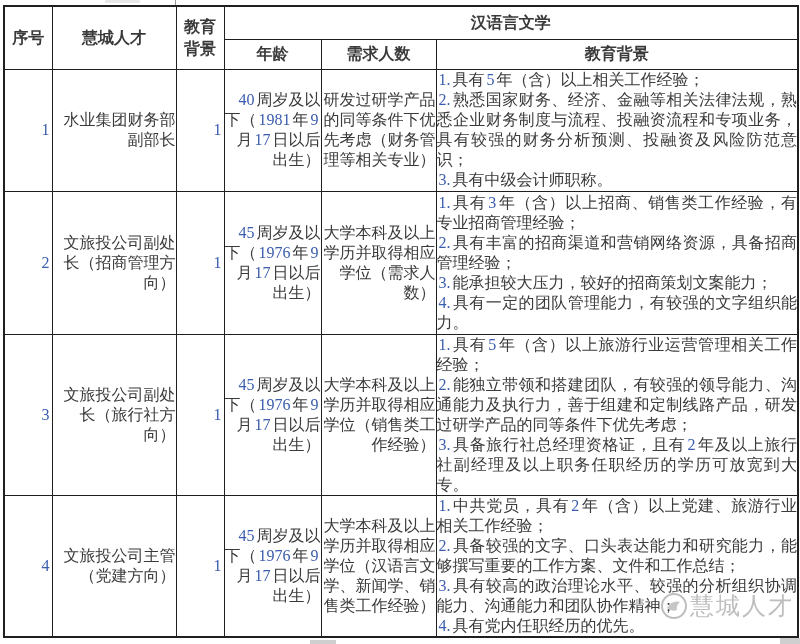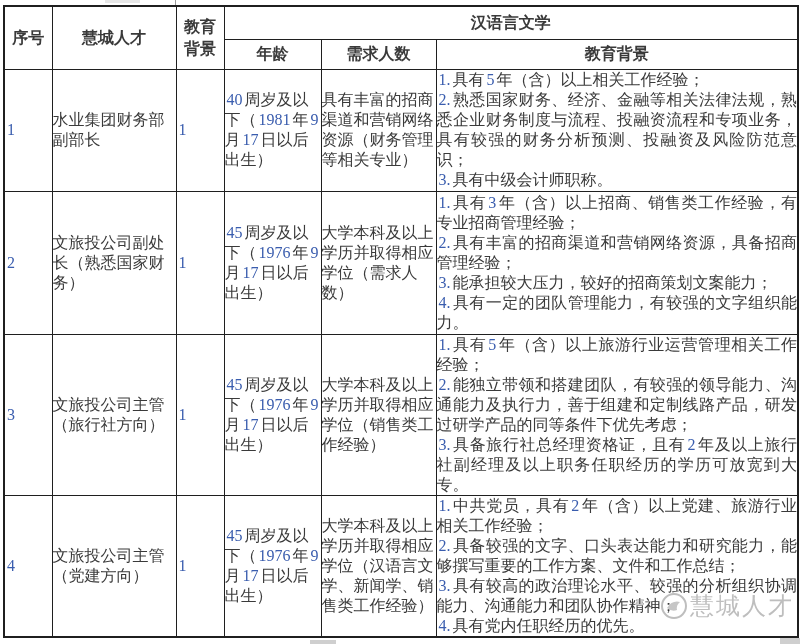--- a/index.html
+++ b/index.html
@@ -22,21 +22,21 @@
     border:1px solid var(--border);
     vertical-align:middle;
     font-size:16px;
     color:var(--text);
     padding:0;
     overflow:hidden;
   }
   th{
     font-weight:bold;color:#000;text-align:center;line-height:22px;padding:1px;
   }
-  td.center{text-align:left;line-height:20px;padding:1px 2px;}
+  td.center{text-align:right;line-height:20px;padding:1px 2px;}
   td.conditions{
     vertical-align:middle;text-align:justify;
     line-height:20px;padding:1px 2px 1px 3px;
   }
   td.conditions .cond-line{margin:0;}
   .num{
     color:var(--digit_accent);
     font-family:"Liberation Serif",serif;
     padding:0 2px;
   }
@@ -86,45 +86,45 @@
         <th>年龄</th>
         <th>需求人数</th>
         <th>教育背景</th>
       </tr>
 
       <tr class="r0">
         <td class="center"><span class="num">1</span></td>
         <td class="center">水业集团财务部副部长</td>
         <td class="center"><span class="num">1</span></td>
         <td class="center"><span class="num">40</span>周岁及以下（<span class="num">1981</span>年<span class="num">9</span>月<span class="num">17</span>日以后出生）</td>
-        <td class="center">具有丰富的招商渠道和营销网络资源（财务管理等相关专业）</td>
+        <td class="center">研发过研学产品的同等条件下优先考虑（财务管理等相关专业）</td>
         <td class="conditions">
           <div class="cond-line"><span class="num">1.</span>具有<span class="num">5</span>年（含）以上相关工作经验；</div>
           <div class="cond-line"><span class="num">2.</span>熟悉国家财务、经济、金融等相关法律法规，熟悉企业财务制度与流程、投融资流程和专项业务，具有较强的财务分析预测、投融资及风险防范意识；</div>
           <div class="cond-line"><span class="num">3.</span>具有中级会计师职称。</div>
         </td>
       </tr>
 
       <tr class="r1">
         <td class="center"><span class="num">2</span></td>
-        <td class="center">文旅投公司副处长（熟悉国家财务）</td>
+        <td class="center">文旅投公司副处长（招商管理方向）</td>
         <td class="center"><span class="num">1</span></td>
         <td class="center"><span class="num">45</span>周岁及以下（<span class="num">1976</span>年<span class="num">9</span>月<span class="num">17</span>日以后出生）</td>
         <td class="center">大学本科及以上学历并取得相应学位（需求人数）</td>
         <td class="conditions">
           <div class="cond-line"><span class="num">1.</span>具有<span class="num">3</span>年（含）以上招商、销售类工作经验，有专业招商管理经验；</div>
           <div class="cond-line"><span class="num">2.</span>具有丰富的招商渠道和营销网络资源，具备招商管理经验；</div>
           <div class="cond-line"><span class="num">3.</span>能承担较大压力，较好的招商策划文案能力；</div>
           <div class="cond-line"><span class="num">4.</span>具有一定的团队管理能力，有较强的文字组织能力。</div>
         </td>
       </tr>
 
       <tr class="r2">
         <td class="center"><span class="num">3</span></td>
-        <td class="center">文旅投公司主管（旅行社方向）</td>
+        <td class="center">文旅投公司副处长（旅行社方向）</td>
         <td class="center"><span class="num">1</span></td>
         <td class="center"><span class="num">45</span>周岁及以下（<span class="num">1976</span>年<span class="num">9</span>月<span class="num">17</span>日以后出生）</td>
         <td class="center">大学本科及以上学历并取得相应学位（销售类工作经验）</td>
         <td class="conditions">
           <div class="cond-line"><span class="num">1.</span>具有<span class="num">5</span>年（含）以上旅游行业运营管理相关工作经验；</div>
           <div class="cond-line"><span class="num">2.</span>能独立带领和搭建团队，有较强的领导能力、沟通能力及执行力，善于组建和定制线路产品，研发过研学产品的同等条件下优先考虑；</div>
           <div class="cond-line"><span class="num">3.</span>具备旅行社总经理资格证，且有<span class="num">2</span>年及以上旅行社副经理及以上职务任职经历的学历可放宽到大专。</div>
         </td>
       </tr>
 

